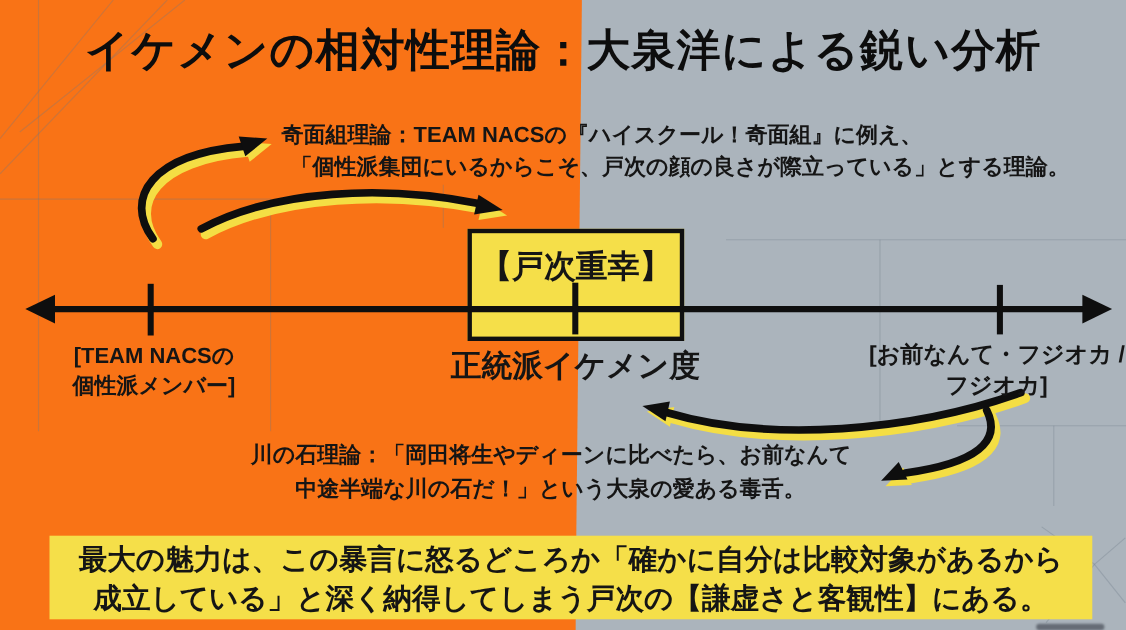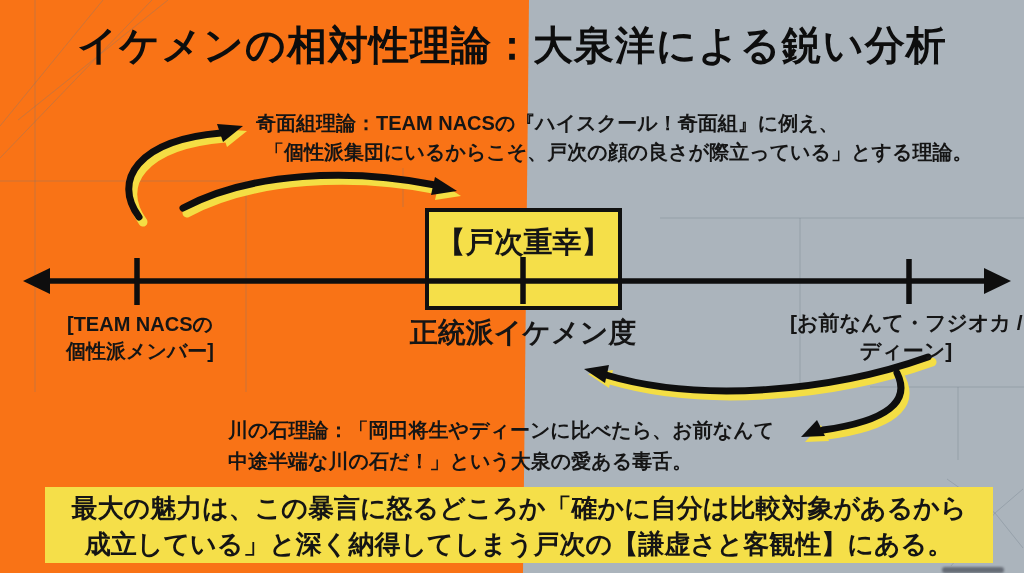--- a/index.html
+++ b/index.html
@@ -17,21 +17,21 @@
   }
   svg.layer{position:absolute;left:0;top:0;width:1024px;height:573px;}
   .title{
     position:absolute;left:0;top:18px;width:1024px;margin:0;
     text-align:center;font-size:40px;font-weight:800;letter-spacing:1px;
     color:#0d0d0d;
   }
   .ann{position:absolute;font-weight:800;font-size:20px;line-height:29px;white-space:nowrap;}
   .ann1{left:256px;top:109px;text-align:left;}
   .ann1 .l2{margin-left:8px;}
-  .ann2{left:228px;top:399px;width:545px;line-height:31px;margin-top:16px;}
+  .ann2{left:228px;top:399px;width:545px;text-align:center;line-height:31px;}
   .center-box{
     position:absolute;left:425px;top:208px;width:197px;height:102px;
     background:#f5df49;border:4px solid #101010;box-sizing:border-box;
     display:flex;justify-content:center;align-items:flex-start;
   }
   .center-box span{font-size:29px;font-weight:800;margin-top:11px;letter-spacing:0px;}
   .axis-label{
     position:absolute;left:393px;top:314px;width:260px;text-align:center;
     font-size:28px;font-weight:800;white-space:nowrap;
   }
@@ -123,21 +123,21 @@
 
   <div class="axis-label">正統派イケメン度</div>
 
   <div class="tick-label left">
     <div>[TEAM NACSの</div>
     <div>個性派メンバー]</div>
   </div>
 
   <div class="tick-label right">
     <div>[お前なんて・フジオカ /</div>
-    <div>ディーン]</div>
+    <div>フジオカ]</div>
   </div>
 
   <div class="ann ann2">
     <div>川の石理論：「岡田将生やディーンに比べたら、お前なんて</div>
     <div>中途半端な川の石だ！」という大泉の愛ある毒舌。</div>
   </div>
 
   <div class="conclusion">
     <div>最大の魅力は、この暴言に怒るどころか「確かに自分は比較対象があるから</div>
     <div>成立している」と深く納得してしまう戸次の【謙虚さと客観性】にある。</div>

